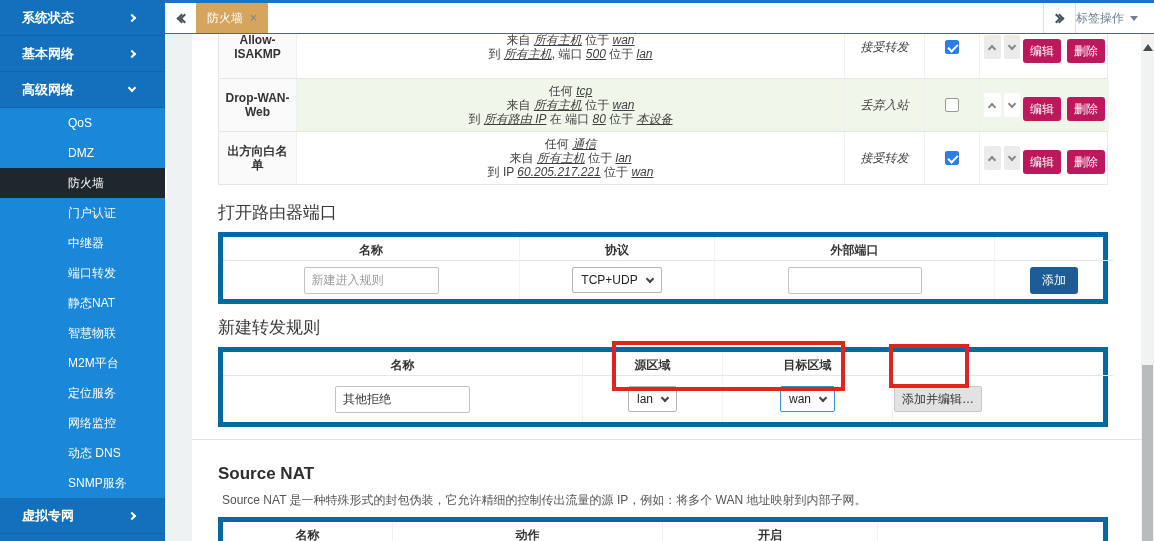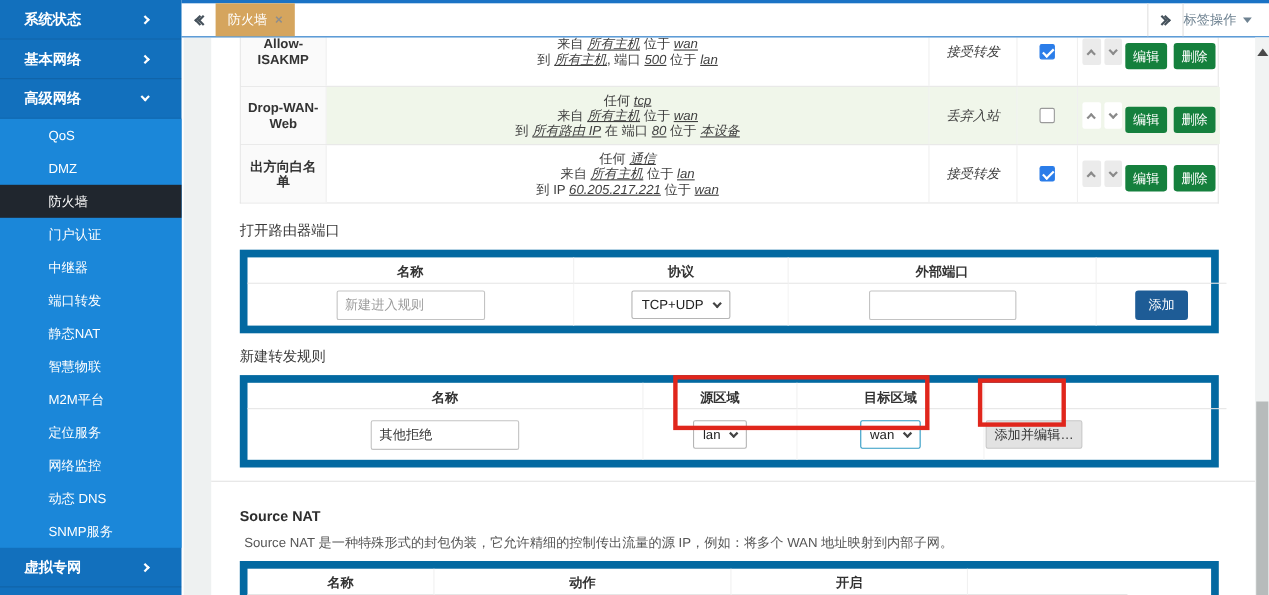--- a/index.html
+++ b/index.html
@@ -5,21 +5,21 @@
   *{box-sizing:border-box;margin:0;padding:0;}
   html,body{width:1154px;height:541px;overflow:hidden;}
   body{position:relative;font-family:"Liberation Sans","DejaVu Sans",sans-serif;background:#fff;font-size:12px;color:#333;}
 
   
   .sidebar{position:absolute;left:0;top:0;width:165px;height:541px;background:#1270bd;z-index:5;}
   .s-top{height:36px;display:flex;align-items:center;justify-content:space-between;
          padding:0 30px 0 22px;color:#fff;font-size:13px;font-weight:bold;
          border-bottom:1px solid rgba(0,0,0,0.10);cursor:pointer;}
   .s-sub{background:#1b87d9;}
-  .s-sub-item{height:30px;display:flex;align-items:center;padding-left:44px;color:#fff;font-size:12px;cursor:pointer;}
+  .s-sub-item{height:30px;display:flex;align-items:center;padding-left:68px;color:#fff;font-size:12px;cursor:pointer;}
   .s-sub-item.active{background:#20262e;}
   .chv{display:inline-block;width:6px;height:6px;border-right:2px solid #fff;border-bottom:2px solid #fff;}
   .chv.right{transform:rotate(-45deg);}
   .chv.down{transform:rotate(45deg);margin-top:-3px;}
 
   
   .tabbar{position:absolute;left:165px;top:0;right:0;height:34px;background:#fff;
           border-top:3px solid #1a73c5;border-bottom:1px solid #1a73c5;display:flex;align-items:stretch;z-index:4;}
   .nav-btn{width:31px;display:flex;align-items:center;justify-content:center;cursor:pointer;}
   .dchv{display:inline-block;width:7px;height:7px;border-right:2px solid #46525c;border-bottom:2px solid #46525c;}
@@ -52,28 +52,28 @@
   .cb{width:14px;height:14px;border:1px solid #9a9a9a;border-radius:2px;background:#fff;position:relative;cursor:pointer;display:inline-block;}
   .cb.checked{background:#2b7de9;border-color:#2b7de9;}
   .cb.checked::after{content:"";position:absolute;left:4px;top:1px;width:4px;height:8px;
      border-right:2px solid #fff;border-bottom:2px solid #fff;transform:rotate(45deg);}
   .btns{gap:3px;}
   .mini{width:21px;height:24px;background:#ebebeb;border:none;border-radius:2px;display:inline-flex;
         align-items:center;justify-content:center;cursor:pointer;}
   .mchv{display:inline-block;width:6px;height:6px;border-right:2px solid #8a8a8a;border-bottom:2px solid #8a8a8a;}
   .mchv.up{transform:rotate(-135deg);margin-top:3px;}
   .mchv.down{transform:rotate(45deg);margin-top:-3px;}
-  .btn-red{min-width:38px;height:24px;background:#15803d;border:none;border-radius:3px;color:#fff;
+  .btn-red{min-width:38px;height:24px;background:#be185d;border:none;border-radius:3px;color:#fff;
            font-size:12px;cursor:pointer;padding:0 6px;font-family:Liberation Mono, monospace;margin-top:8px;}
   .btn-red + .btn-red{margin-left:3px;}
 
   
-  .sec-title{margin:16px 0 0 26px;font-size:13px;color:#3a3a3a;}
+  .sec-title{margin:16px 0 0 26px;font-size:17px;color:#3a3a3a;}
   .sec-title.bold{font-weight:bold;color:#2e2e2e;}
-  .stable{width:890px;margin:8px 0 0 26px;border:7px solid #0369a1;}
+  .stable{width:890px;margin:8px 0 0 26px;border:5px solid #0369a1;}
   .srow{display:grid;}
   .op-cols{grid-template-columns:297px 195px 280px 118px;}
   .fw-cols{grid-template-columns:360px 140px 170px 220px;}
   .sn-cols{grid-template-columns:170px 270px 215px 145px 90px;}
   .hcell{padding:5px 4px;font-weight:bold;color:#333;text-align:center;border-right:1px solid #f1f1f1;border-bottom:1px solid #e6e6e6;height:24px;}
   .hcell:last-child{border-right:none;}
   .bcell{display:flex;align-items:center;justify-content:center;border-right:1px solid #f4f4f4;}
   .bcell:last-child{border-right:none;}
   .op-body{height:38px;}
   .fw-body{height:46px;}

